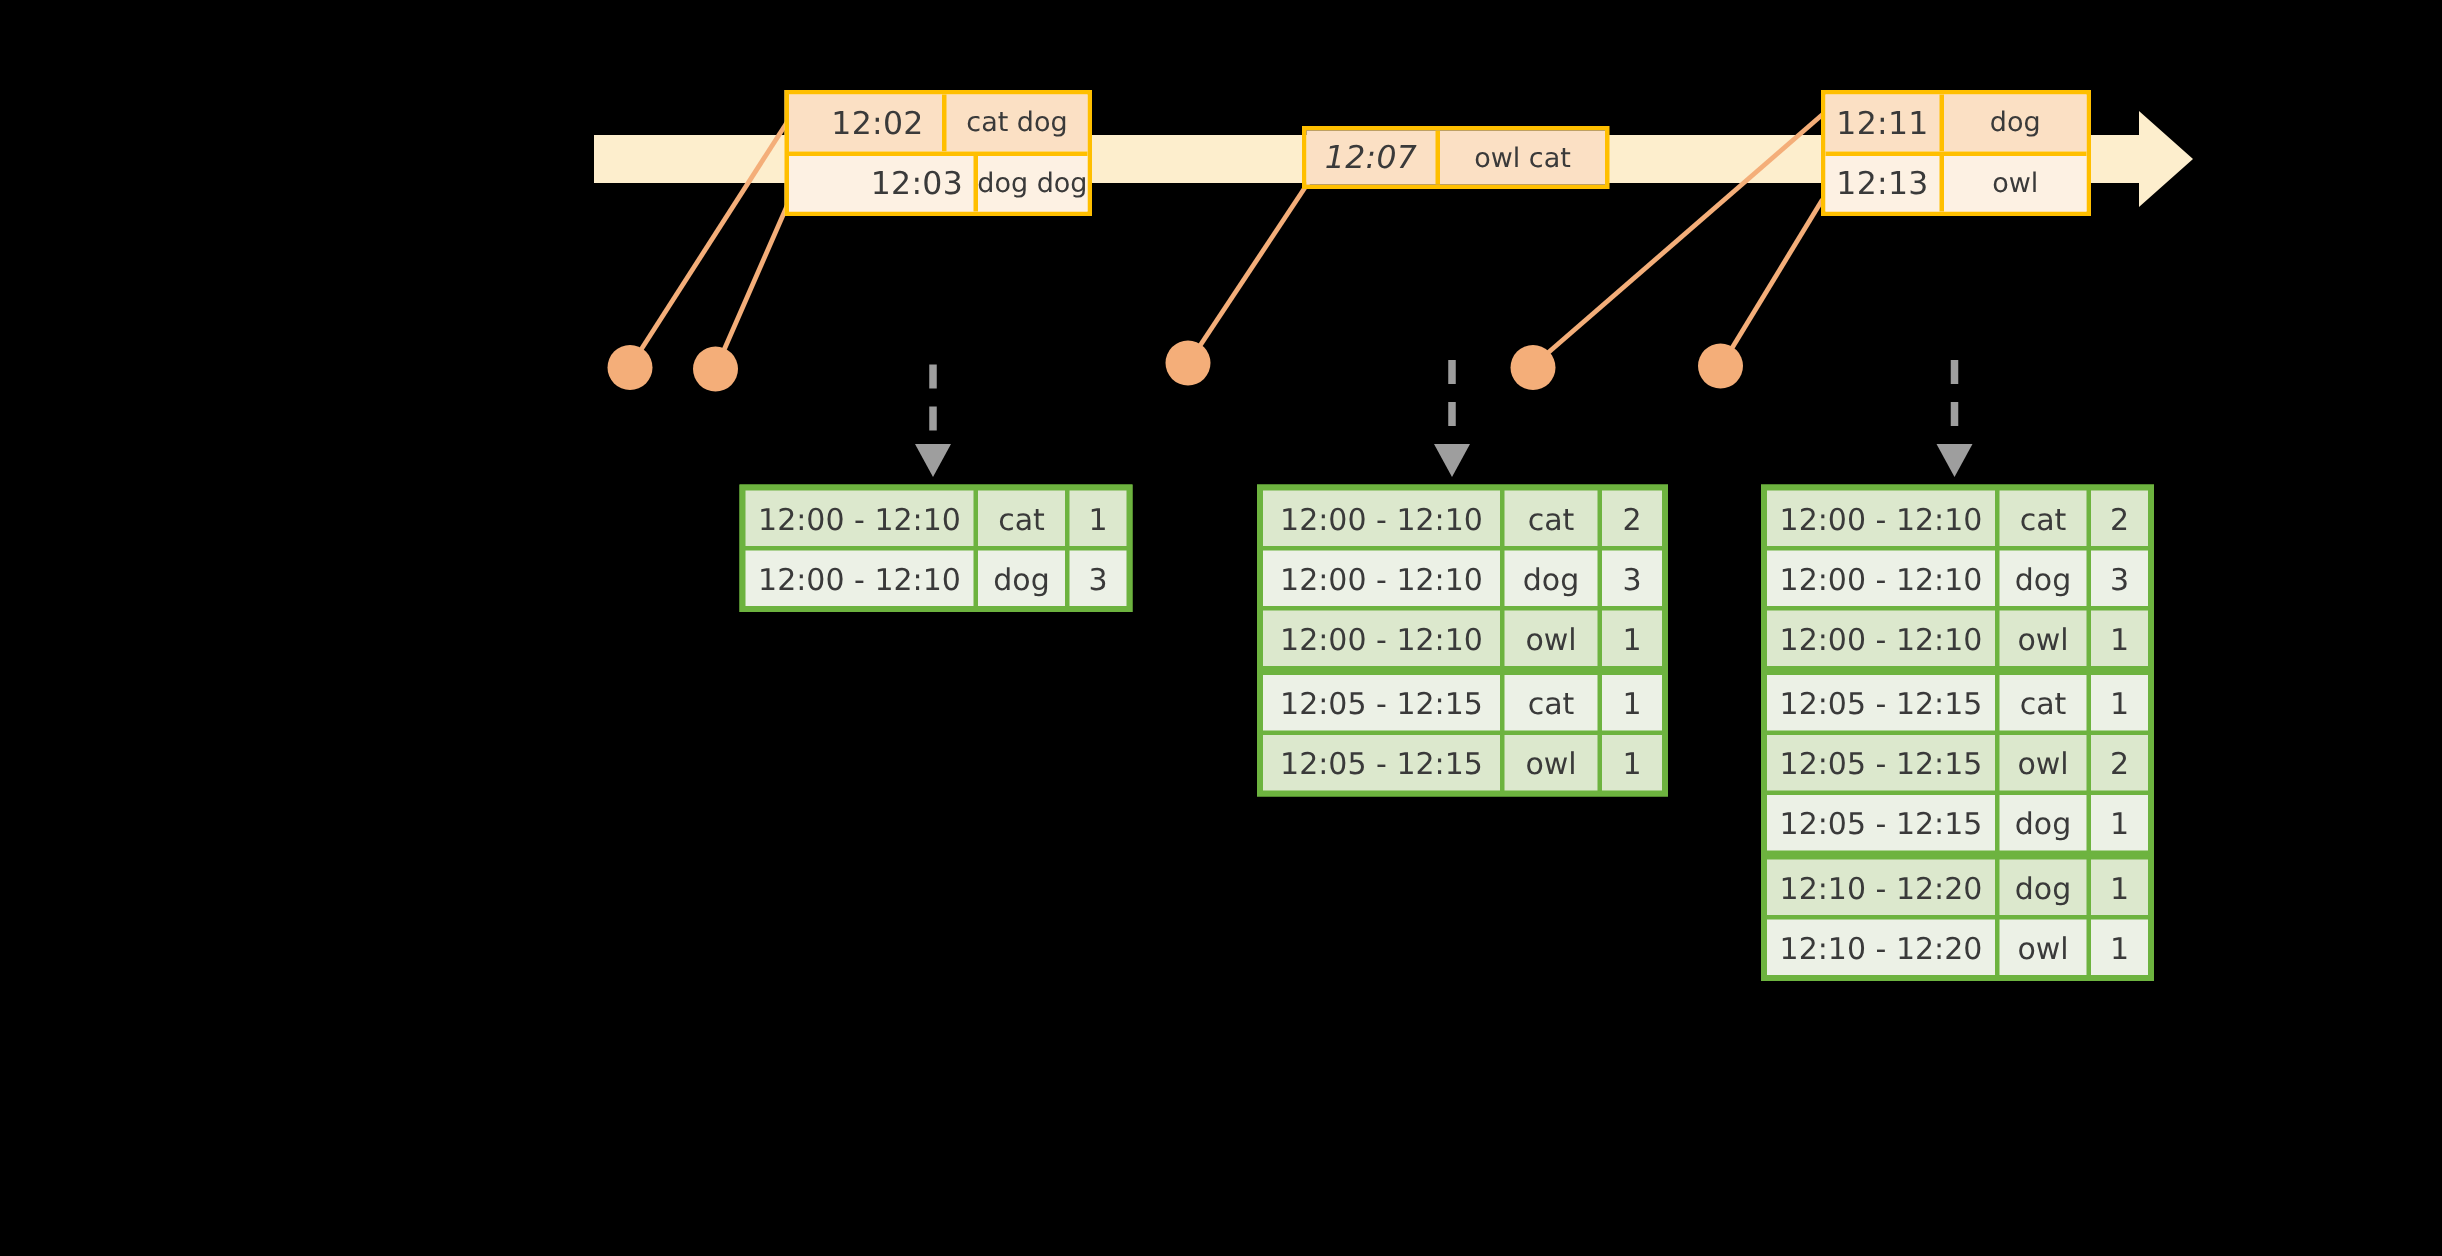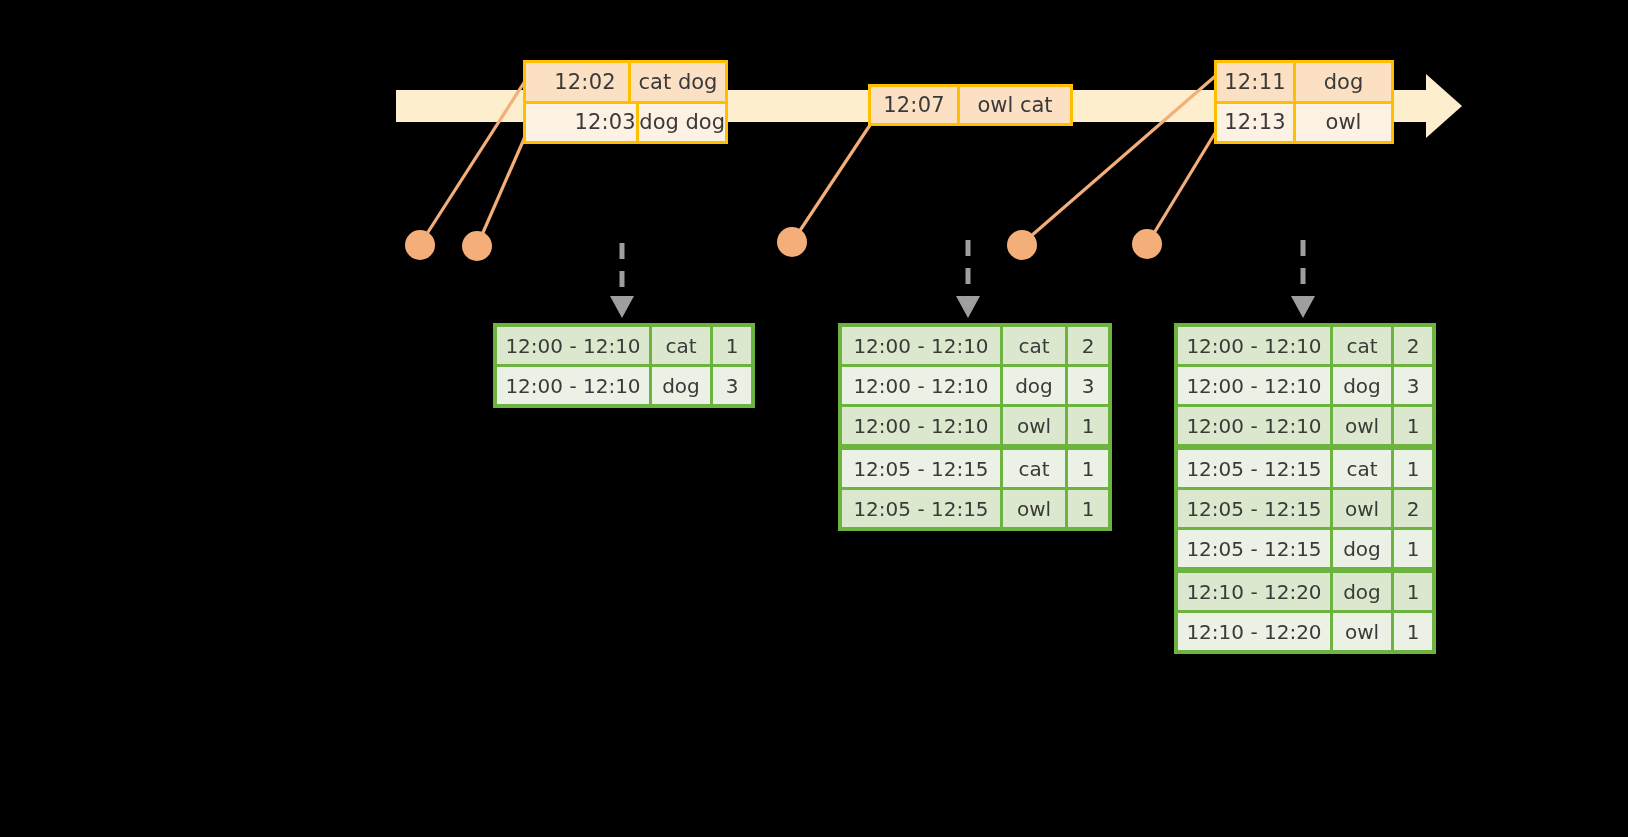--- a/index.html
+++ b/index.html
@@ -57,21 +57,21 @@
     font-size: 21px;
     letter-spacing: .2px;
     white-space: nowrap;
   }
   .evt-words {
     display: flex;
     align-items: center;
     justify-content: center;
     flex: 1 1 auto;
     color: #3a3a3a;
-    font-size: 21px;
+    font-size: 18px;
     white-space: nowrap;
   }
 
   
   .res-table {
     position: absolute;
     border: 4px solid #6DB33F;
     box-sizing: border-box;
     background: #6DB33F;
     display: flex;
@@ -153,21 +153,21 @@
       <div class="evt-words">cat dog</div>
     </div>
     <div class="evt-row light">
       <div class="evt-time" style="width:86px;margin-left:48px;">12:03</div>
       <div class="evt-words">dog dog</div>
     </div>
   </div>
 
   <div class="evt-box" style="left:868px; top:84px; width:205px; height:42px;">
     <div class="evt-row shade">
-      <div class="evt-time" style="width:86px;">12:07</div>
+      <div class="evt-time" style="width:86px;font-style:italic;">12:07</div>
       <div class="evt-words">owl cat</div>
     </div>
   </div>
 
   <div class="evt-box" style="left:1214px; top:60px; width:180px; height:84px;">
     <div class="evt-row shade">
       <div class="evt-time" style="width:76px;">12:11</div>
       <div class="evt-words">dog</div>
     </div>
     <div class="evt-row light">

